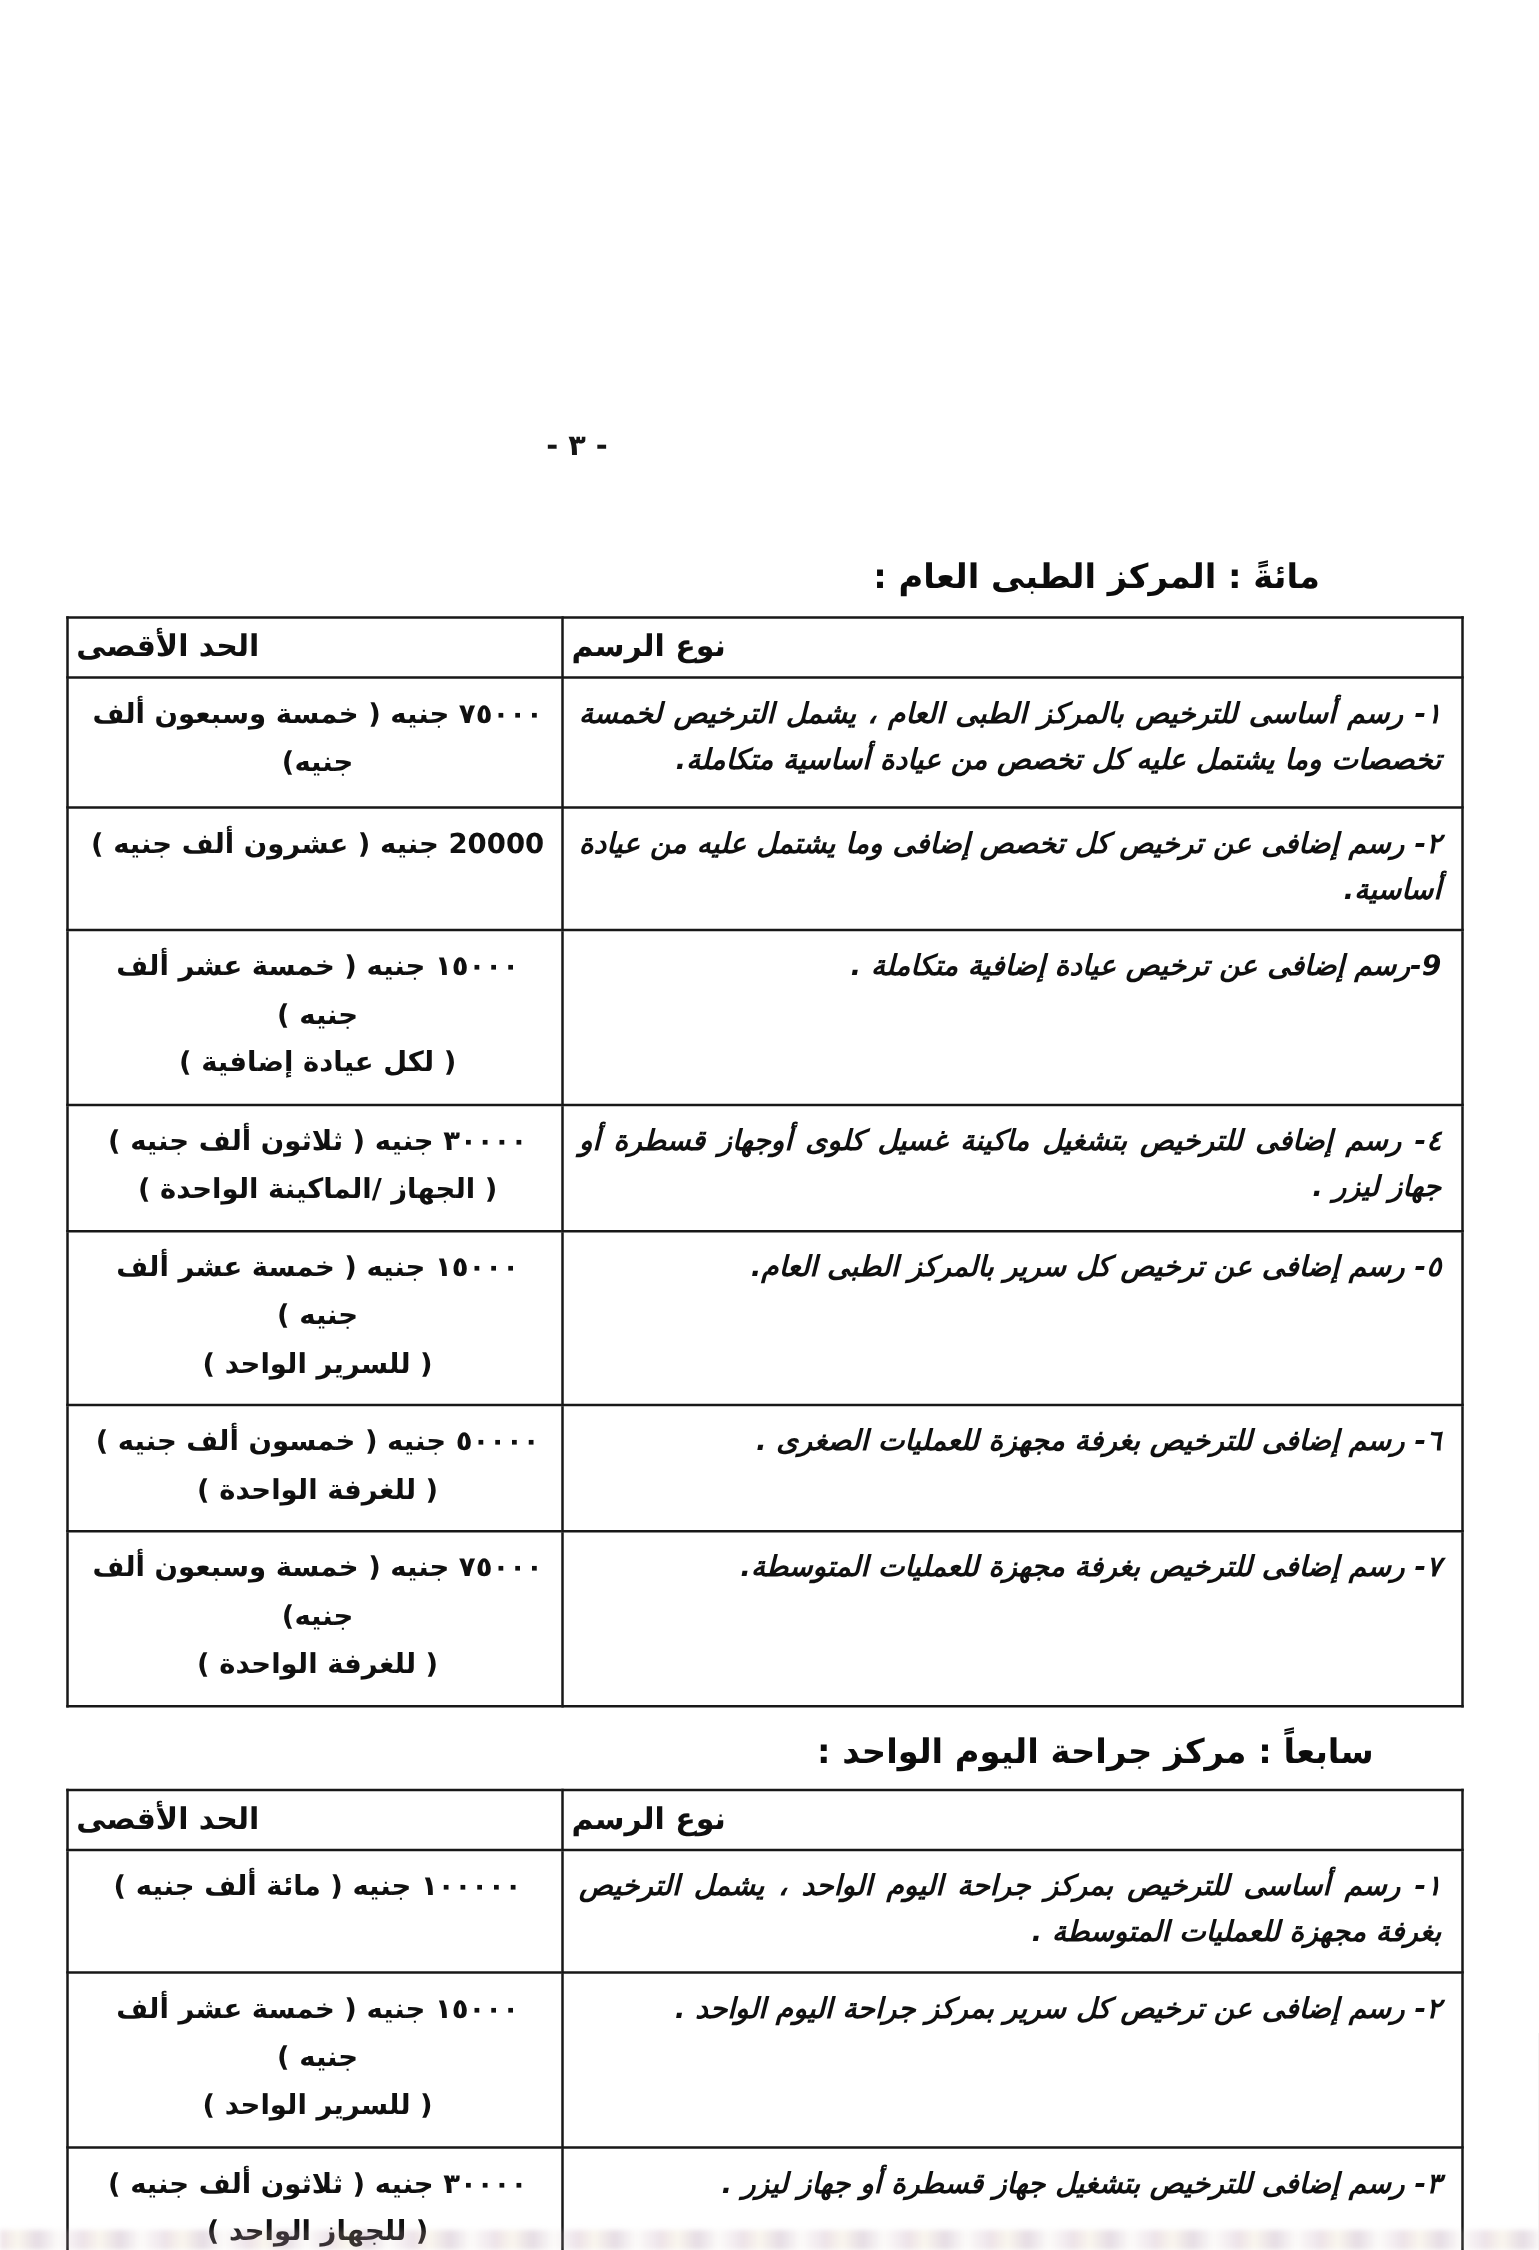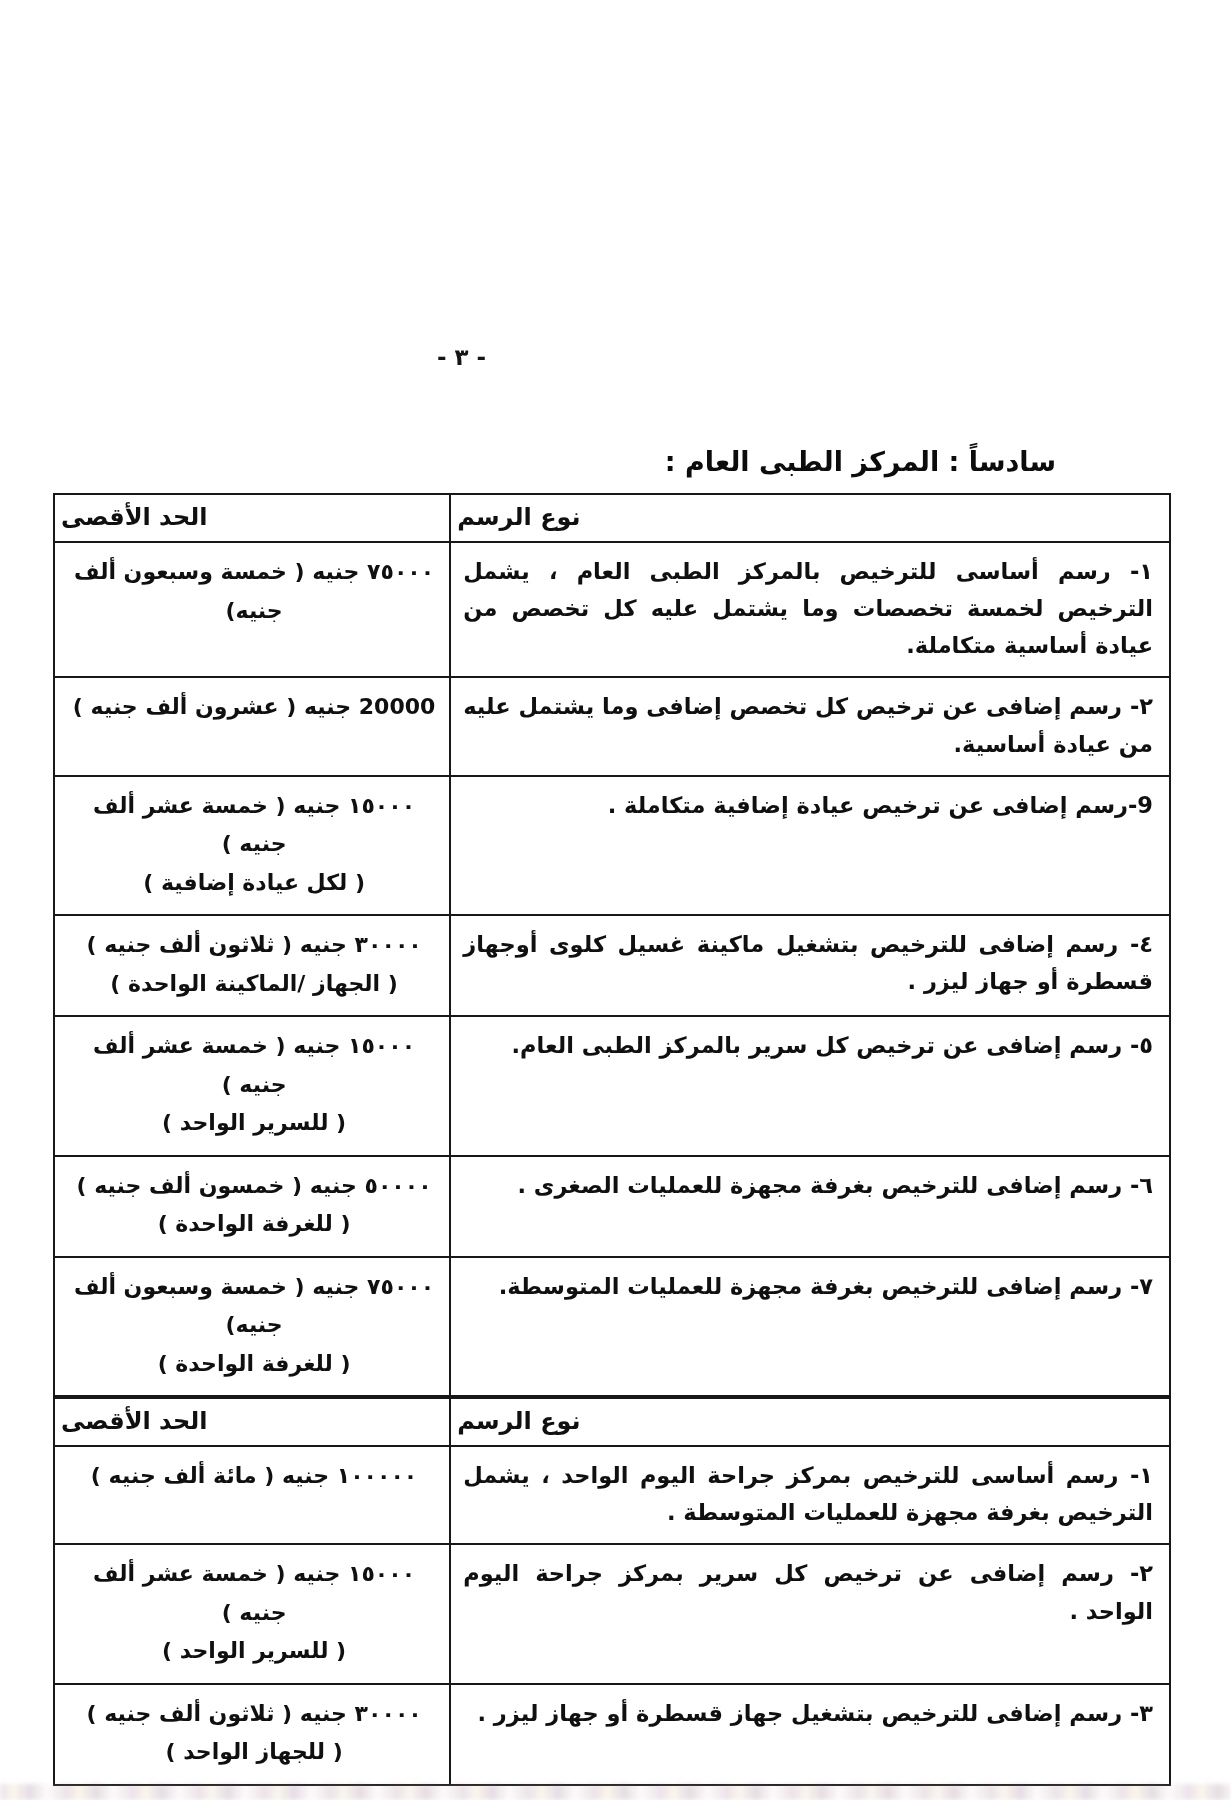--- a/index.html
+++ b/index.html
@@ -59,20 +59,21 @@
     vertical-align: middle;
   }
   col.fee-col { width: 64.5%; }
   col.max-col { width: 35.5%; }
   td.fee-cell {
     font-size: 22.5px;
     font-weight: bold;
     text-align: justify;
     line-height: 1.65;
     padding: 10px 16px 12px 18px;
+    font-style: italic;
   }
   td.max-cell {
     font-size: 22px;
     font-weight: bold;
     text-align: center;
     line-height: 1.75;
     padding: 10px 8px 12px 8px;
     white-space: pre-line;
   }
   
@@ -100,21 +101,21 @@
 </style>
 </head>
 <body>
 
 <div class="page">
 
   <div class="page-number">- ٣ -</div>
 
   <div class="content">
 
-    <div class="section-title first">سادساً : المركز الطبى العام :</div>
+    <div class="section-title first">مائةً : المركز الطبى العام :</div>
 
     <table class="fees">
       <colgroup>
           <col class="fee-col">
           <col class="max-col">
         </colgroup>
       <thead>
         <tr>
           <th>نوع الرسم</th>
           <th>الحد الأقصى</th>
@@ -152,20 +153,21 @@
         </tr>
         <tr class="t1-r7">
           <td class="fee-cell">٧- رسم إضافى للترخيص بغرفة مجهزة للعمليات المتوسطة.</td>
           <td class="max-cell">٧٥٠٠٠ جنيه ( خمسة وسبعون ألف
 جنيه)
 ( للغرفة الواحدة )</td>
         </tr>
       </tbody>
     </table>
 
+    <div class="section-title second">سابعاً : مركز جراحة اليوم الواحد :</div>
 
     <table class="fees">
       <colgroup>
           <col class="fee-col">
           <col class="max-col">
         </colgroup>
       <thead>
         <tr>
           <th>نوع الرسم</th>
           <th>الحد الأقصى</th>

